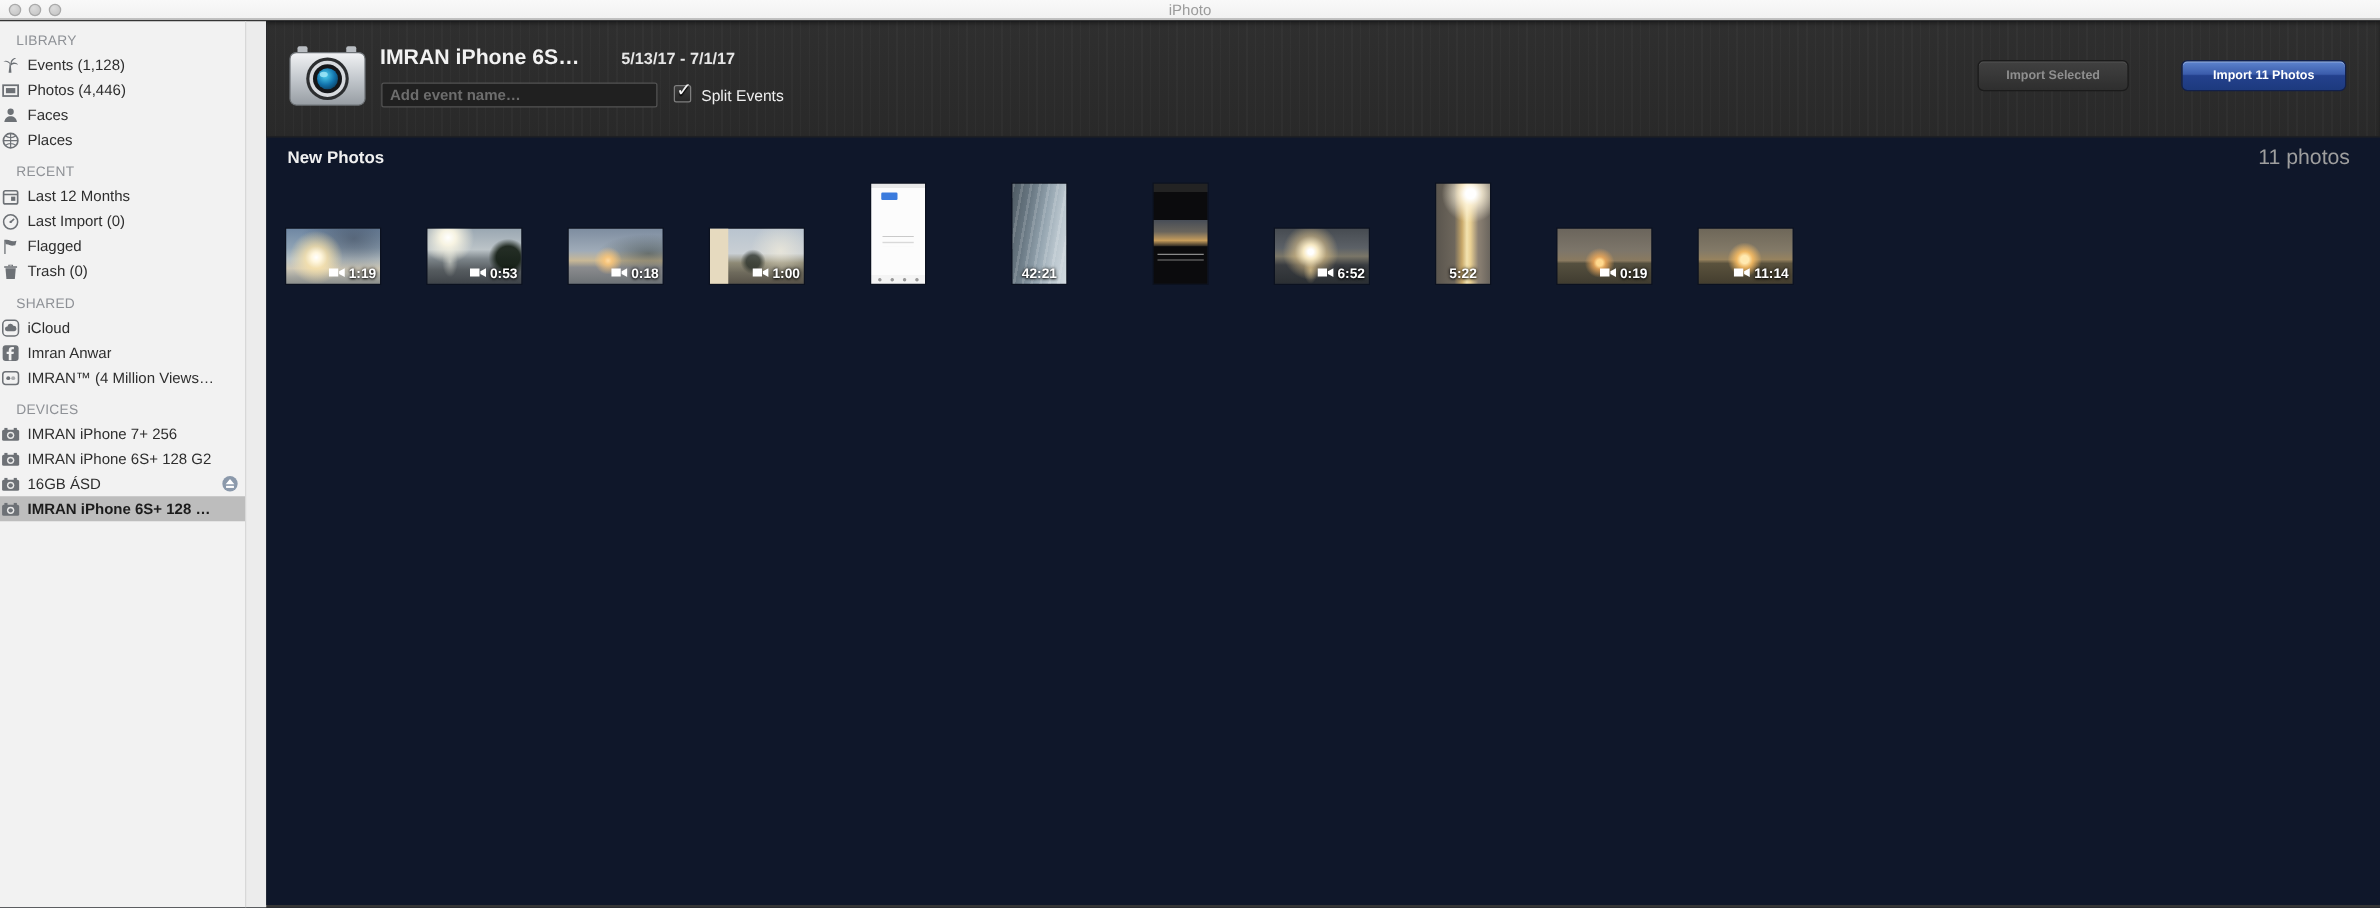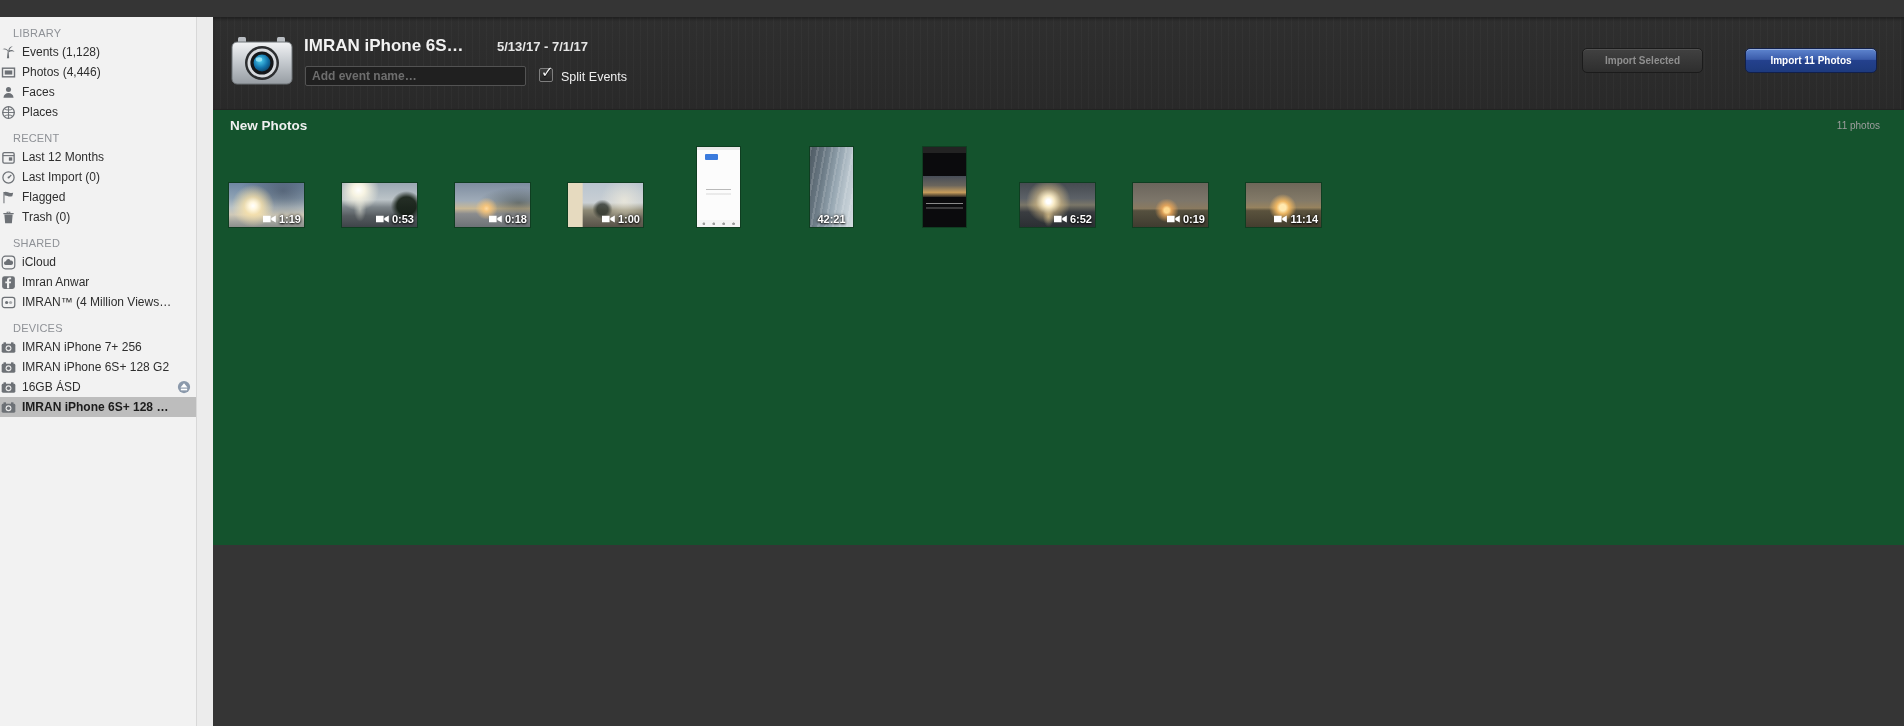--- a/index.html
+++ b/index.html
@@ -29,22 +29,22 @@
   .side-item.selected .side-label { font-weight:bold; color:#1c1c1c; }
   .side-icon { width:17px; height:16px; margin-right:5px; display:inline-flex;
     align-items:center; justify-content:center; flex:0 0 17px; }
   .side-icon svg { width:15px; height:15px; }
   .side-label { font-size:12px; color:#2e2e2e; white-space:nowrap; overflow:hidden;
     text-overflow:ellipsis; max-width:150px; }
   .eject-btn { position:absolute; right:5px; top:3px; width:14px; height:14px; }
   .eject-btn svg { width:14px; height:14px; }
 
   
-  .main { position:absolute; top:17px; left:213px; width:1691px; height:528px;
-    background:#14532d; }
+  .main { position:absolute; top:17px; left:213px; width:1691px; height:707px;
+    background:#0f172a; }
 
   .import-header { position:relative; height:93px;
     background:repeating-linear-gradient(90deg, rgba(255,255,255,0.025) 0 1px, rgba(255,255,255,0) 1px 7px),
       linear-gradient(#2f2f2f,#292929);
     border-bottom:1px solid #222; box-shadow:inset 0 2px 3px rgba(0,0,0,.35); }
   .camera-badge { position:absolute; left:18px; top:17px; width:62px; height:52px; }
   .device-title { position:absolute; left:91px; top:19px; font-size:17px; font-weight:bold; color:#f2f2f2; }
   .date-range { position:absolute; left:284px; top:22px; font-size:13px; font-weight:700; color:#e6e6e6; }
   .event-input { position:absolute; left:92px; top:49px; width:221px; height:20px;
     background:#202020; border:1px solid #535353; border-radius:2px; color:#cfcfcf;
@@ -62,21 +62,21 @@
   .btn-import-selected { right:201px; width:121px;
     background:linear-gradient(#414141,#2e2e2e); border:1px solid #1b1b1b;
     box-shadow:inset 0 1px 0 rgba(255,255,255,.09); color:#8f8f8f; }
   .btn-import-all { right:27px; width:132px;
     background:linear-gradient(#5e85cf 0%, #3b5cab 45%, #24418d 50%, #1d3a7e 100%);
     border:1px solid #12204a; box-shadow:inset 0 1px 0 rgba(255,255,255,.35); color:#fff; }
 
   .section-head { height:31px; display:flex; align-items:center;
     justify-content:space-between; padding:0 24px 0 17px; }
   .section-title { font-size:13.5px; font-weight:bold; color:#f0f0f0; }
-  .section-count { font-size:10px; color:#9e9e9e; }
+  .section-count { font-size:17px; color:#9e9e9e; }
 
   .thumbs-row { display:flex; align-items:flex-end; gap:38px; padding-left:16px;
     height:86px; }
   .thumb-slot { width:75px; display:flex; justify-content:center; align-items:flex-end; flex:0 0 75px; }
   .thumb { position:relative; box-shadow:0 0 0 1px rgba(0,0,0,.25); }
   .thumb.landscape { width:75px; height:44px; }
   .thumb.portrait  { width:43px; height:80px; }
   .duration { position:absolute; bottom:2px; display:flex; align-items:center; gap:3px;
     color:#fff; font-size:11px; font-weight:bold; white-space:nowrap;
     text-shadow:0 0 3px rgba(0,0,0,.95), 0 1px 2px rgba(0,0,0,.85); }
@@ -133,20 +133,28 @@
     linear-gradient(180deg,#6b655c 0%,#7d766a 40%,#8a7a60 58%,#55503f 63%,#403c30 100%); }
   .art-11 { background:
     radial-gradient(circle at 49% 56%, #ffe9b0 0 7%, rgba(250,190,100,.9) 14%, transparent 30%),
     linear-gradient(180deg,#6e6759 0%,#837a68 40%,#97835f 56%,#5a523d 63%,#443e2f 100%); }
 </style>
 </head>
 <body>
 
 <div class="screen">
 
+  <div class="titlebar">
+    <div class="traffic">
+      <span></span>
+      <span></span>
+      <span></span>
+    </div>
+    <div class="win-title">iPhoto</div>
+  </div>
 
   <div class="sidebar" id="sidebar">
       <div class="side-section">
         <div class="side-header">LIBRARY</div>
         <div class="side-item">
           <span class="side-icon">
             <svg viewBox="0 0 16 16" fill="#6d7176">
               <path d="M7.2 6.2 6.3 14h2.4L8.1 6.5z"></path>
               <path d="M8 6.5C6.5 3.8 3.6 3 1.6 4.6 4 4.2 6 5 7.4 6.6zM8 6.5c-.3-3 2-5.2 4.6-4.9C10.5 2.4 9 4.2 8.8 6.4zM8 6.6c1.8-1.9 4.8-1.7 6.4.6-2.2-1-4.4-.6-6 .6z"></path>
             </svg>
@@ -414,20 +422,27 @@
           <div class="thumb landscape art-8">
             <span class="duration right">
               <span><svg viewBox="0 0 13 8">
                   <path d="M0 .8h7.6v6.4H0z M8.3 2.9 12.8.5v7L8.3 5.1z" fill="#fff"></path>
                 </svg></span>
               <span>6:52</span>
             </span>
           </div>
         </div>
         <div class="thumb-slot">
+          <div class="thumb portrait art-9">
+            <span class="duration center">
+              <span>5:22</span>
+            </span>
+          </div>
+        </div>
+        <div class="thumb-slot">
           <div class="thumb landscape art-10">
             <span class="duration right">
               <span><svg viewBox="0 0 13 8">
                   <path d="M0 .8h7.6v6.4H0z M8.3 2.9 12.8.5v7L8.3 5.1z" fill="#fff"></path>
                 </svg></span>
               <span>0:19</span>
             </span>
           </div>
         </div>
         <div class="thumb-slot">

